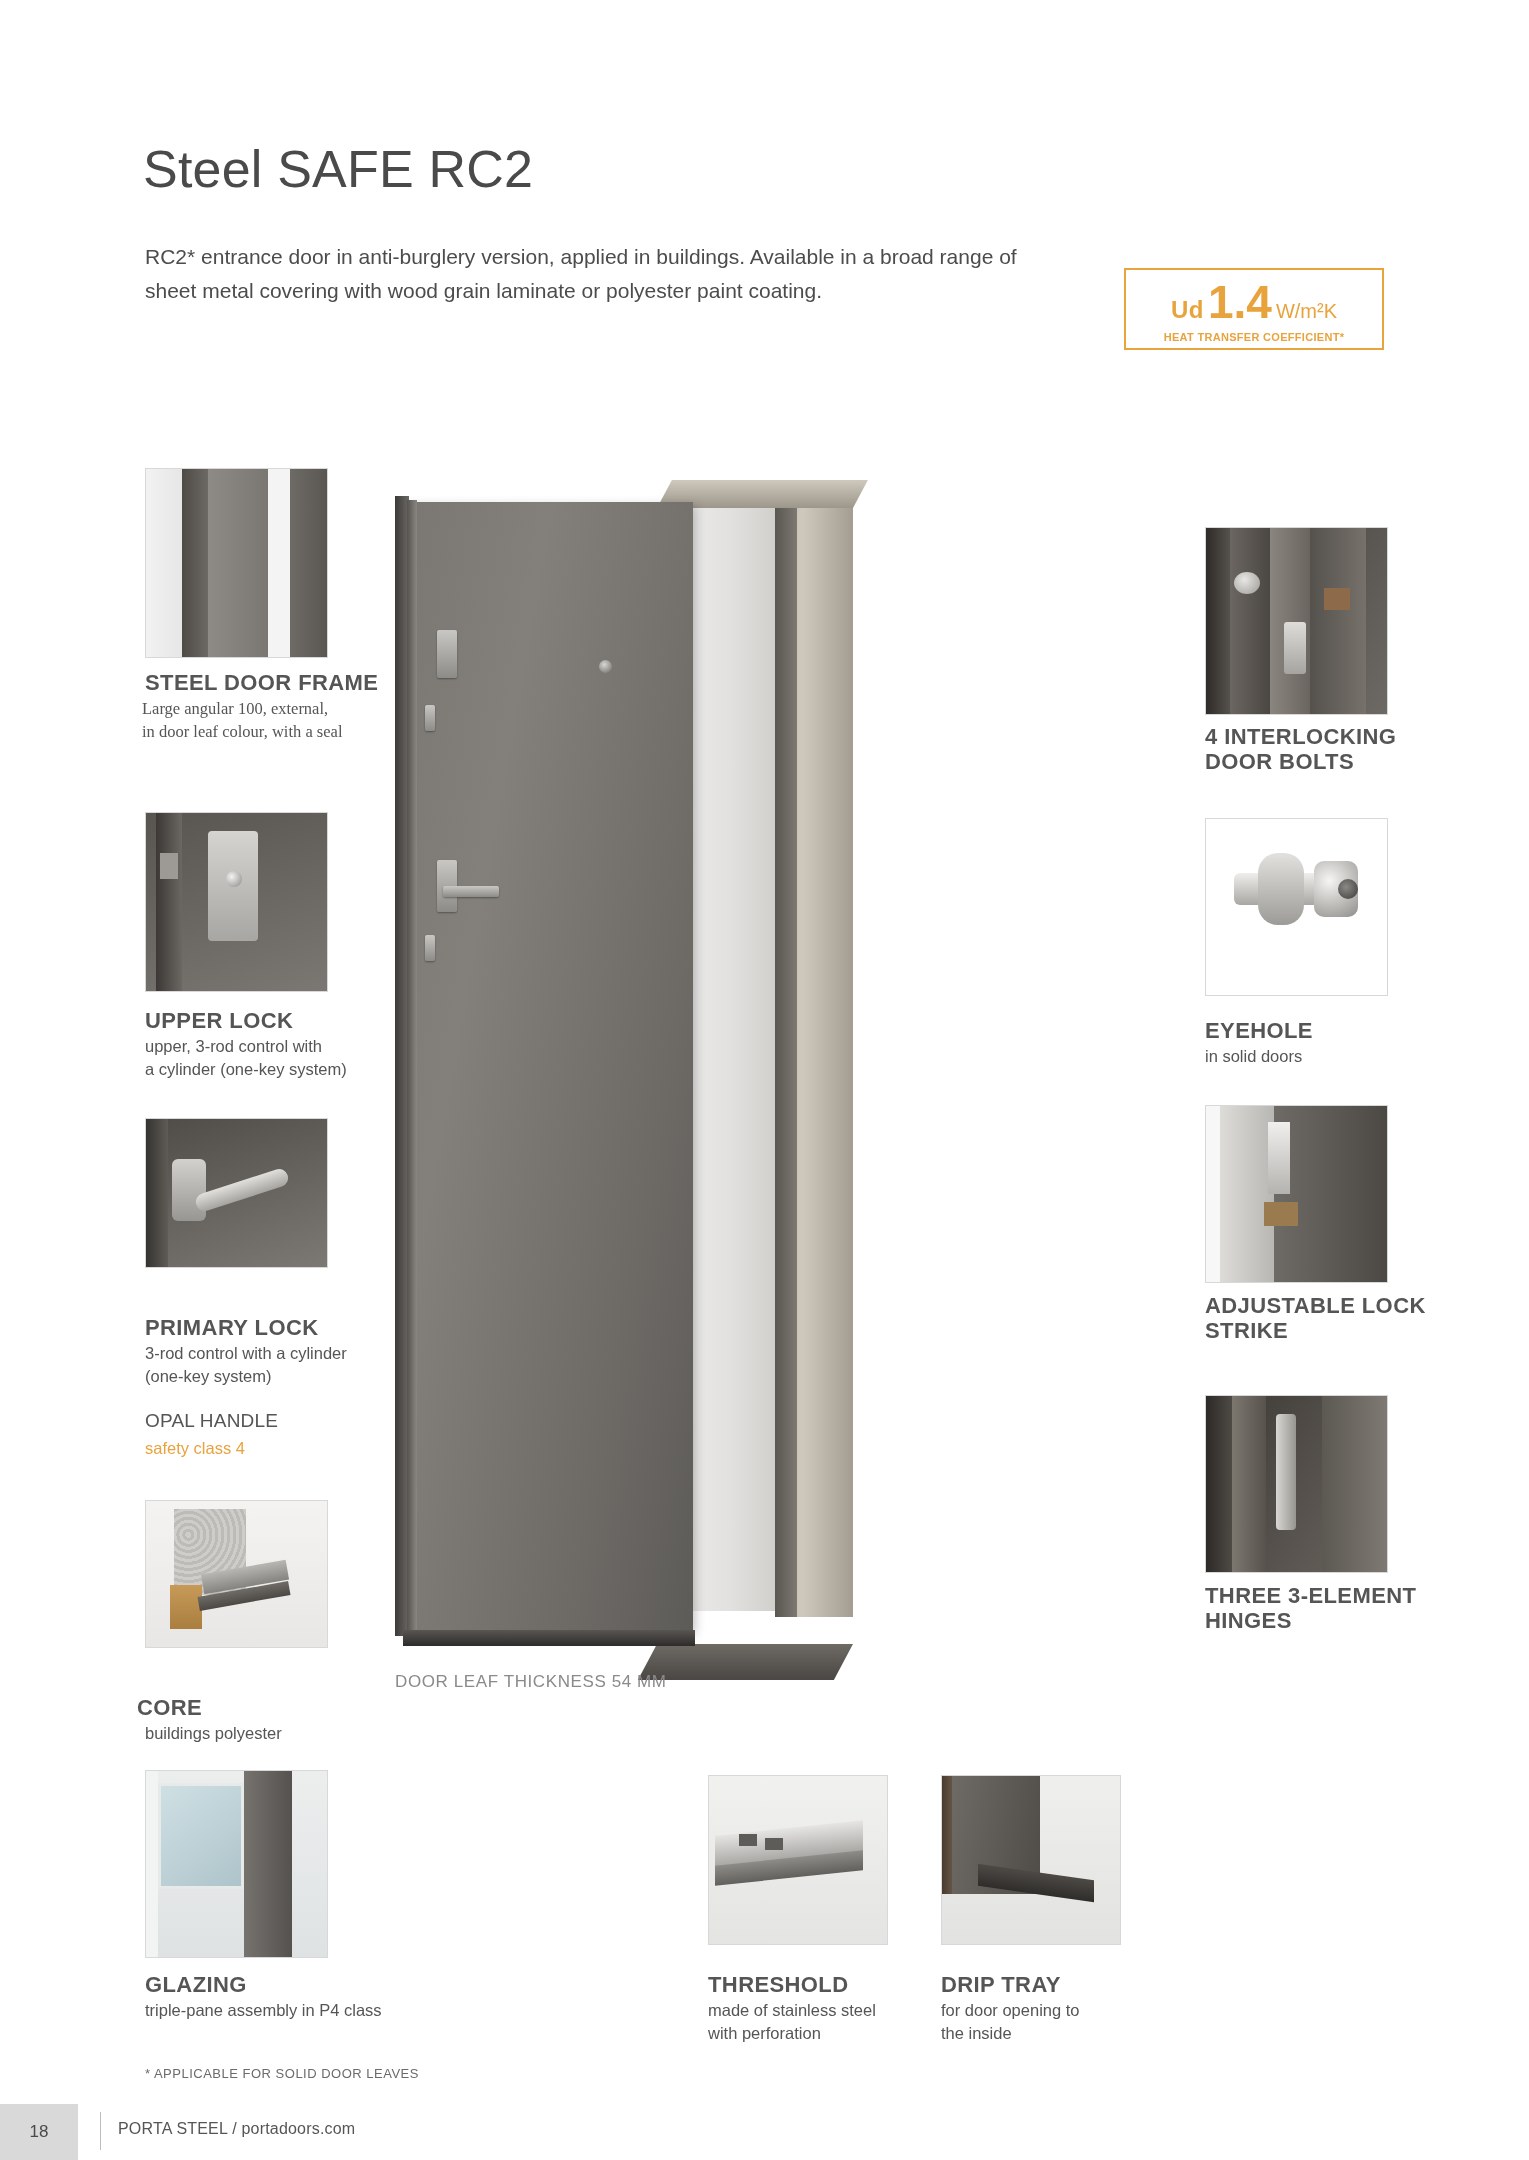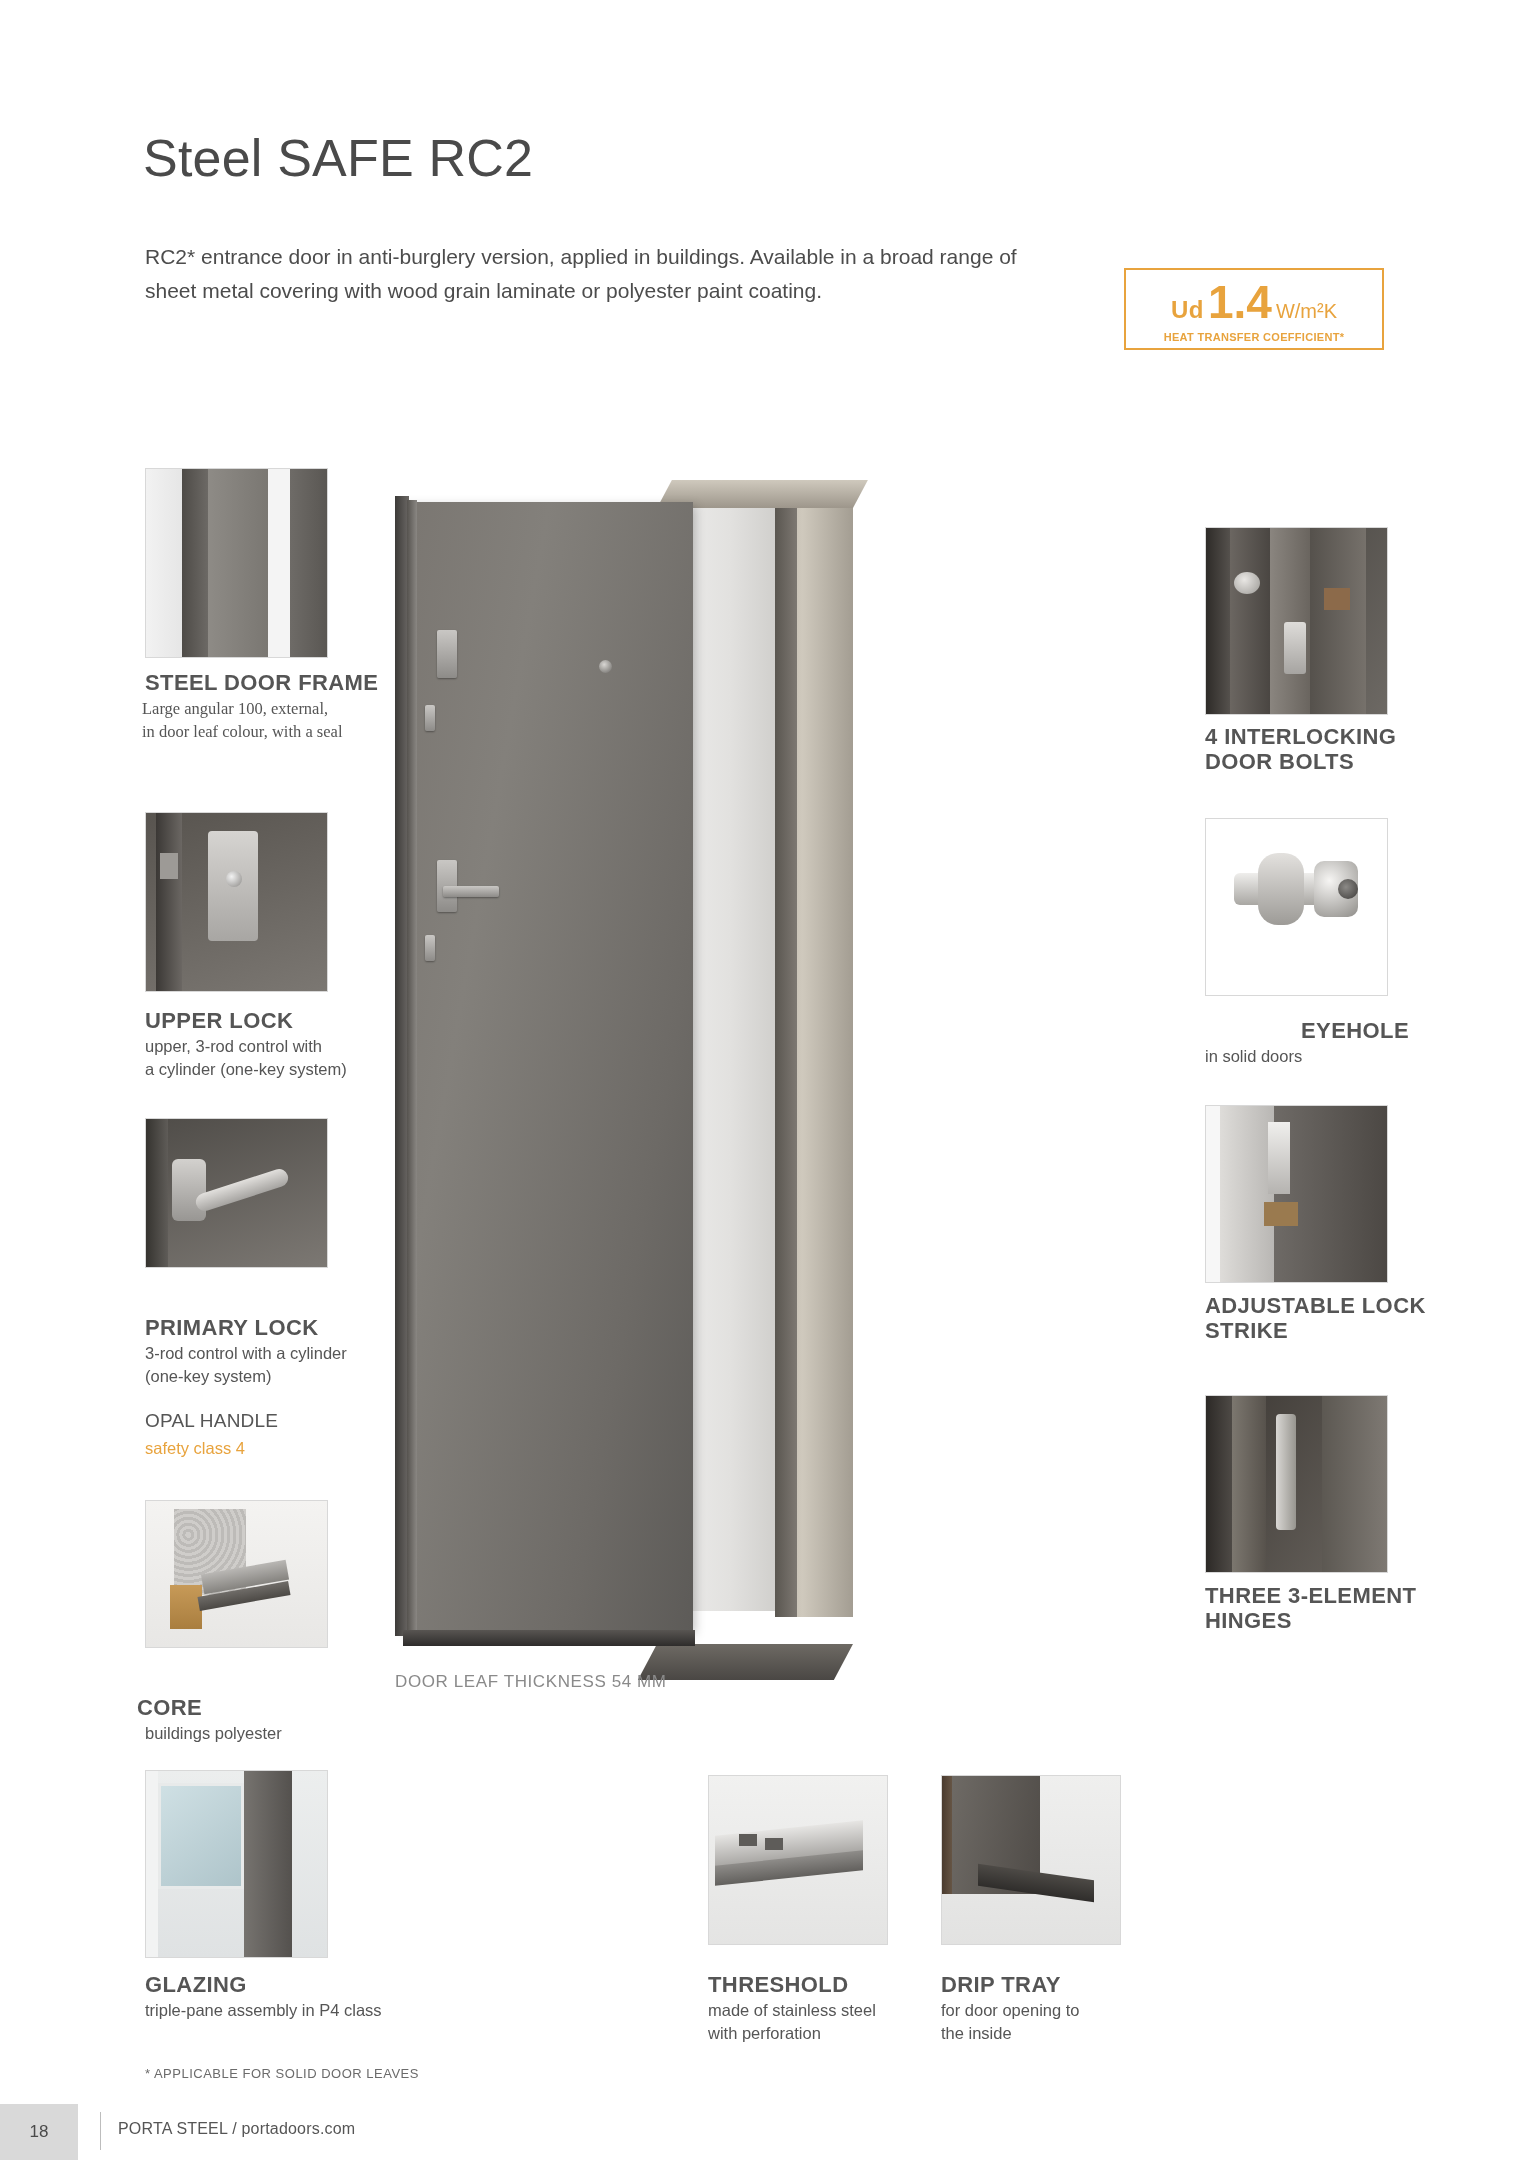--- a/index.html
+++ b/index.html
@@ -9,21 +9,21 @@
     background:#ffffff;
     font-family:"Liberation Sans", sans-serif;
     color:#3a3a3a;
     position:relative;
     overflow:hidden;
   }
   .page { position:absolute; inset:0; }
 
   
   .title {
-    position:absolute; left:143px; top:128px;
+    position:absolute; left:143px; top:139px;
     font-size:52px; font-weight:400; color:#4a4a4a;
     letter-spacing:0.2px;
     text-align:center;
   }
   .intro {
     position:absolute; left:145px; top:240px; width:890px;
     font-size:21px; line-height:34px; color:#4c4c4c; font-weight:400;
   }
 
   
@@ -328,21 +328,21 @@
 DOOR BOLTS</div>
 
   <div class="thumb" style="left:1205px; top:818px; width:183px; height:178px;">
     <div class="img t-eye">
         <div class="barrel"></div>
         <div class="flange"></div>
         <div class="head"></div>
         <div class="lens"></div>
       </div>
   </div>
-  <div class="cap-h" style="left:1205px; top:1018px; width:300px;text-align:center;">EYEHOLE</div>
+  <div class="cap-h" style="left:1205px; top:1018px; width:300px;">EYEHOLE</div>
   <div class="cap-b" style="left:1205px; top:1045px; width:300px;">in solid doors</div>
 
   <div class="thumb" style="left:1205px; top:1105px; width:183px; height:178px;">
     <div class="img t-strike">
         <div class="l"></div>
         <div class="m"></div>
         <div class="r"></div>
         <div class="plate"></div>
         <div class="tab"></div>
       </div>

